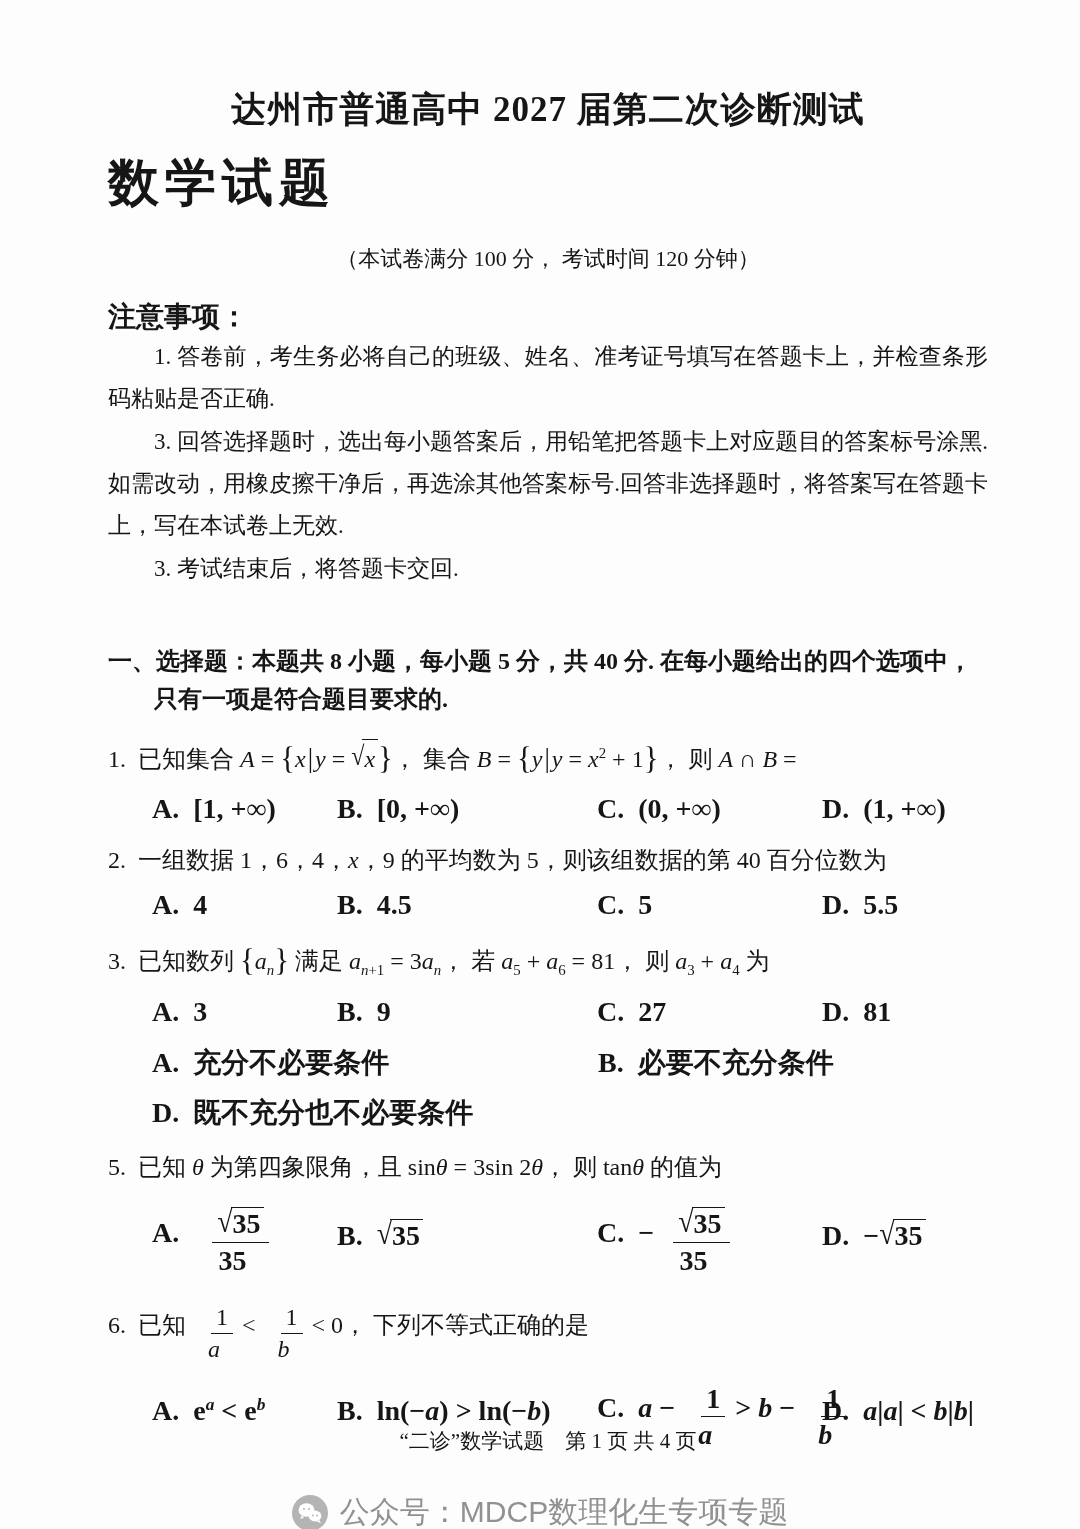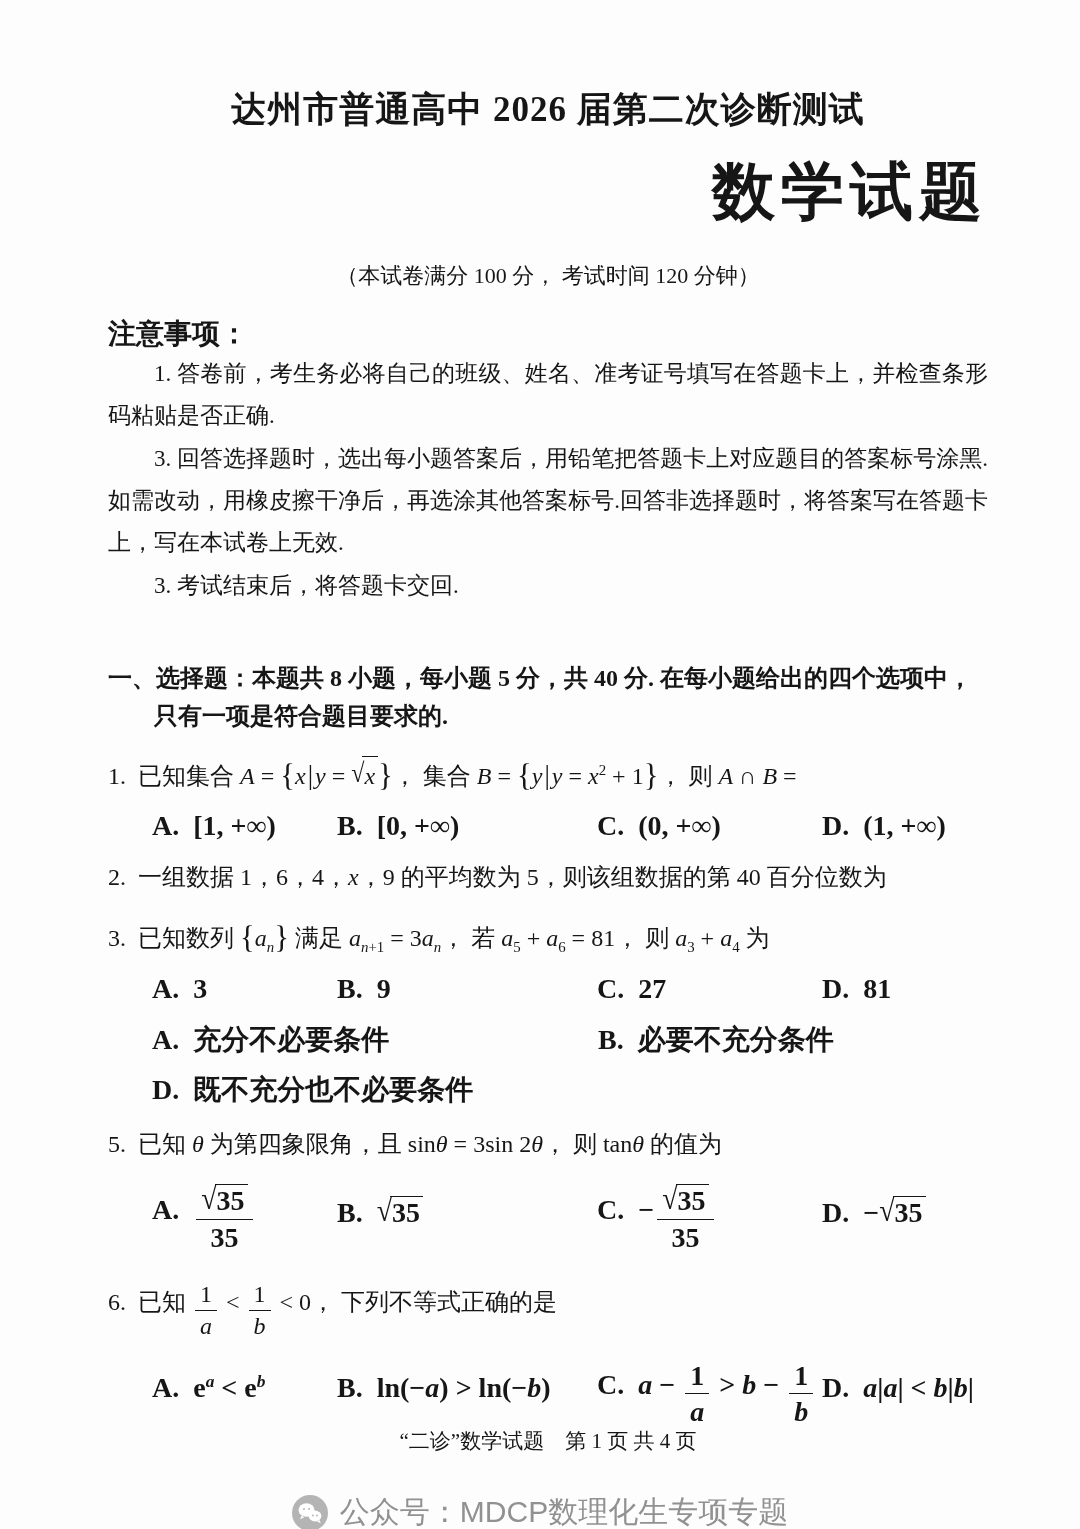--- a/index.html
+++ b/index.html
@@ -6,21 +6,21 @@
   html, body { margin: 0; padding: 0; }
   body { background: #ffffff; }
   .page {
     width: 1080px; height: 1529px; position: relative; overflow: hidden;
     background: #fdfdfd; color: #161616;
     font-family: "Liberation Serif", "DejaVu Serif", serif;
   }
   .inner { padding: 86px 92px 0 108px; }
 
   .title { text-align: center; font-size: 35px; font-weight: 700; margin: 0; letter-spacing: 1px; }
-  .subtitle { text-align: right; font-size: 63px; font-weight: 700; margin: 16px 0 0; letter-spacing: 6px; }
+  .subtitle { text-align: left; font-size: 51px; font-weight: 700; margin: 16px 0 0; letter-spacing: 6px; }
   .meta { text-align: center; font-size: 22px; margin-top: 26px; }
 
   .notice-heading { font-size: 28px; font-weight: 700; margin-top: 24px; }
   .notice-item { font-size: 23px; line-height: 1.84; margin: 0; text-indent: 2em; text-align: justify; }
 
   .section-title { font-size: 24px; font-weight: 700; line-height: 1.6; margin-top: 52px; padding-left: 46px; text-indent: -46px; }
 
   .question { margin-top: 16px; }
   .stem { font-size: 24px; line-height: 1.65; }
   .qnum { margin-right: 12px; }
@@ -31,36 +31,36 @@
   .olabel { margin-right: 14px; }
 
   i { font-style: italic; }
   sup, sub { font-size: 0.62em; }
   .lb { font-size: 1.28em; vertical-align: -0.08em; font-weight: 400; }
   .vb { font-size: 1.12em; padding: 0 2px; }
   .sq { display: inline-block; white-space: nowrap; }
   .sqs { display: inline-block; transform: scaleY(1.12); transform-origin: bottom; }
   .sqb { display: inline-block; border-top: 1.6px solid currentColor; margin-left: -2px; padding: 0 3px 0 2px; }
   .frac { display: inline-block; vertical-align: middle; text-align: center; line-height: 1.12; margin: 0 3px; }
-  .frac .num { display: block; border-bottom: 1.6px solid currentColor; padding: 12px 5px 2px; }
+  .frac .num { display: block; border-bottom: 1.6px solid currentColor; padding: 12px 5px 2px; margin-left: 16px; }
   .frac .den { display: block; padding: 2px 5px 0; }
 
   .footer { position: absolute; left: 16px; right: 0; bottom: 74px; text-align: center; font-size: 21px; }
   .watermark {
     position: absolute; left: 0; right: 0; bottom: -4px;
     display: flex; align-items: center; justify-content: center; gap: 12px;
     color: #919191; font-size: 30px; font-family: "Liberation Sans", sans-serif;
   }
 </style>
 </head>
 <body>
 
 <div class="page">
   <div class="inner">
-    <h1 class="title">达州市普通高中 2026 届第二次诊断测试</h1>
+    <h1 class="title">达州市普通高中 2027 届第二次诊断测试</h1>
     <h2 class="subtitle">数学试题</h2>
     <div class="meta">（本试卷满分 100 分， 考试时间 120 分钟）</div>
 
     <div class="notice-heading">注意事项：</div>
     <p class="notice-item">1. 答卷前，考生务必将自己的班级、姓名、准考证号填写在答题卡上，并检查条形码粘贴是否正确.</p>
     <p class="notice-item">3. 回答选择题时，选出每小题答案后，用铅笔把答题卡上对应题目的答案标号涂黑. 如需改动，用橡皮擦干净后，再选涂其他答案标号.回答非选择题时，将答案写在答题卡上，写在本试卷上无效.</p>
     <p class="notice-item">3. 考试结束后，将答题卡交回.</p>
 
     <div class="section-title">一、选择题：本题共 8 小题，每小题 5 分，共 40 分. 在每小题给出的四个选项中，只有一项是符合题目要求的.</div>
 
@@ -69,20 +69,26 @@
       <div class="options cols4">
         <span class="opt"><span class="olabel">A.</span><span>[1, +∞)</span></span>
         <span class="opt"><span class="olabel">B.</span><span>[0, +∞)</span></span>
         <span class="opt"><span class="olabel">C.</span><span>(0, +∞)</span></span>
         <span class="opt"><span class="olabel">D.</span><span>(1, +∞)</span></span>
       </div>
     </div>
 
     <div class="question">
       <div class="stem"><span class="qnum">2.</span><span>一组数据 1，6，4，<i>x</i>，9 的平均数为 5，则该组数据的第 40 百分位数为</span></div>
+      <div class="options cols4">
+        <span class="opt"><span class="olabel">A.</span><span>4</span></span>
+        <span class="opt"><span class="olabel">B.</span><span>4.5</span></span>
+        <span class="opt"><span class="olabel">C.</span><span>5</span></span>
+        <span class="opt"><span class="olabel">D.</span><span>5.5</span></span>
+      </div>
     </div>
 
     <div class="question">
       <div class="stem"><span class="qnum">3.</span><span>已知数列 <span class="lb">{</span><i>a</i><sub><i>n</i></sub><span class="lb">}</span> 满足 <i>a</i><sub><i>n</i>+1</sub> = 3<i>a</i><sub><i>n</i></sub>， 若 <i>a</i><sub>5</sub> + <i>a</i><sub>6</sub> = 81， 则 <i>a</i><sub>3</sub> + <i>a</i><sub>4</sub> 为</span></div>
       <div class="options cols4">
         <span class="opt"><span class="olabel">A.</span><span>3</span></span>
         <span class="opt"><span class="olabel">B.</span><span>9</span></span>
         <span class="opt"><span class="olabel">C.</span><span>27</span></span>
         <span class="opt"><span class="olabel">D.</span><span>81</span></span>
       </div>

